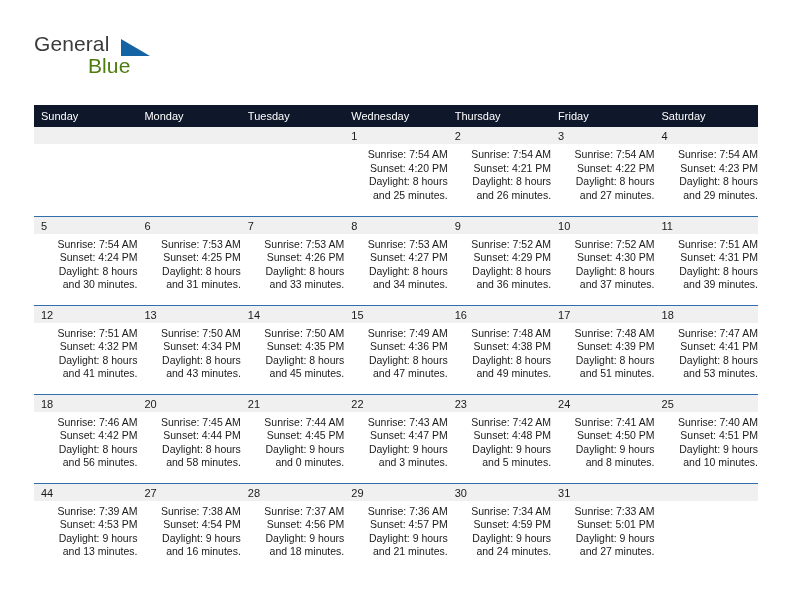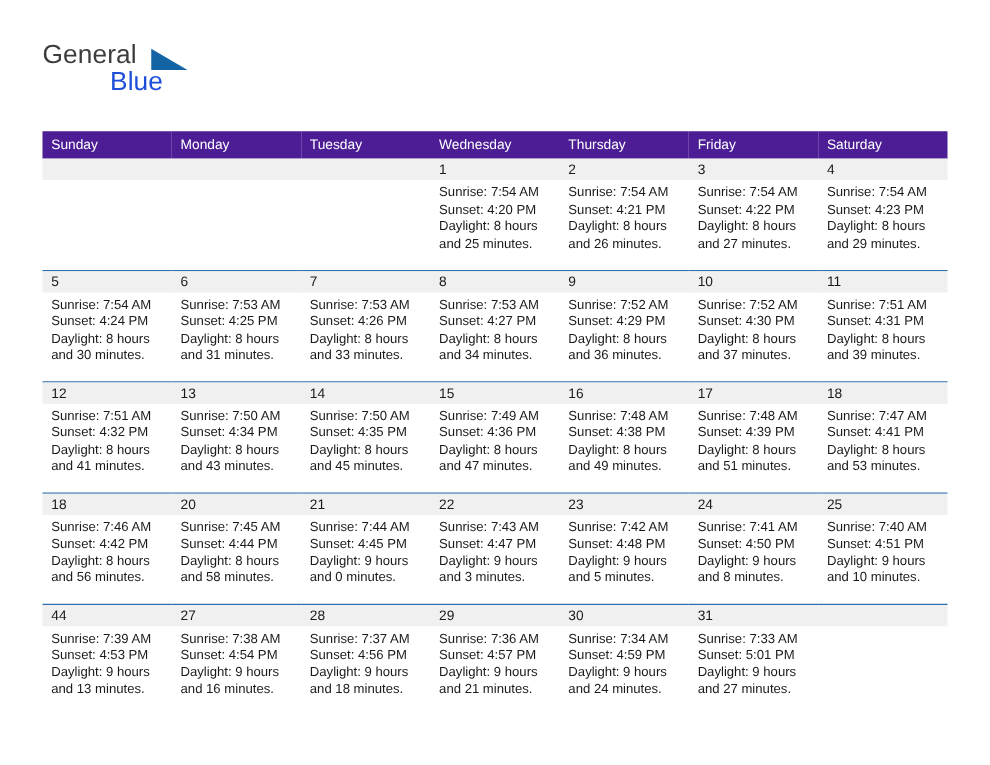--- a/index.html
+++ b/index.html
@@ -45,21 +45,21 @@
     font-size: 21px;
     color: #3c3c3c;
     letter-spacing: 0.1px;
     font-family: "Liberation Sans", sans-serif;
   }
   .brand-blue {
     position: absolute;
     left: 54px;
     top: 22px;
     font-size: 21px;
-    color: #1d4ed8;
+    color: #4d7c0f;
     letter-spacing: 0.1px;
   }
   .brand-triangle {
     position: absolute;
     left: 87px;
     top: 7px;
     width: 0;
     height: 0;
     border-left: 29px solid #1464a5;
     border-top: 17px solid transparent;
@@ -91,21 +91,21 @@
     position: absolute;
     left: 34px;
     top: 105px;
     width: 724px;
     border-collapse: collapse;
     table-layout: fixed;
   }
   .calendar col { width: 103.43px; }
 
   .calendar thead th {
-    background: #4c1d95;
+    background: #0f172a;
     color: #ffffff;
     font-size: 11px;
     font-weight: normal;
     text-align: left;
     padding: 5px 0 5px 7px;
     height: 19px;
     box-sizing: border-box;
     border: none;
   }
 
@@ -136,20 +136,21 @@
     color: #1a1a1a;
     line-height: 16px;
   }
   td.empty .daynum-strip { background: #f0f0f0; }
 
   .cell-lines {
     padding: 4px 0 0 7px;
     font-size: 10.5px;
     line-height: 13.6px;
     color: #1a1a1a;
+    text-align: right;
   }
   .cell-lines div { white-space: nowrap; }
 </style>
 </head>
 <body>
 
 <div class="page">
 
   <div class="header">
 

